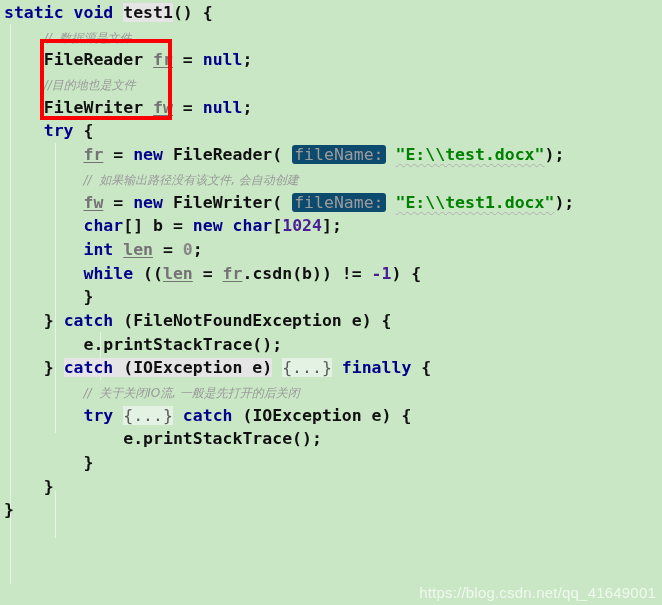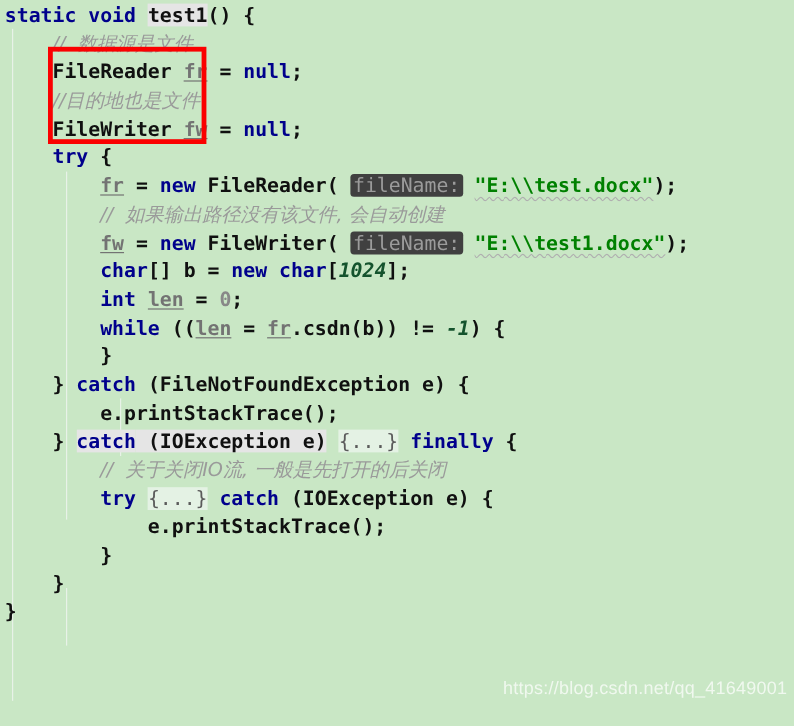--- a/index.html
+++ b/index.html
@@ -26,32 +26,32 @@
   }
   .line {
     white-space: pre;
     height: 23.7px;
     padding-left: 4px;
     box-sizing: border-box;
   }
   
   .kw       { color: #00008c; }
   .plain    { color: #101010; }
-  .num      { color: #14532d; font-style: italic; }
+  .num      { color: #4c1d95; }
   .str      { color: #008000; }
   .field    { color: #737373; text-decoration: underline; text-decoration-thickness: 1px; text-underline-offset: 2px; }
   .zero     { color: #888888; }
-  .comment  { color: #9a9a9a; font-style: italic; font-weight: normal; font-family: "DejaVu Serif","Liberation Serif",serif; font-size: 16px; }
+  .comment  { color: #9a9a9a; font-style: italic; font-weight: normal; font-family: "DejaVu Serif","Liberation Serif",serif; font-size: 12px; }
   .comment-cn { font-family: "DejaVu Sans","Liberation Sans",sans-serif; }
 
   
   .hl-ident { background: #e5e5e5; }
   .fold     { background: #e4f2e4; color: #5a5a5a; font-weight: normal; }
   .hint {
-    background: #404040;
+    background: #0c4a6e;
     color: #9b9b9b;
     font-weight: normal;
     border-radius: 3px;
     padding: 0 2px;
   }
   .wavy {
     text-decoration: underline;
     text-decoration-style: wavy;
     text-decoration-color: #b0b0b0;
     text-decoration-thickness: 1px;
@@ -76,21 +76,21 @@
     border: 4px solid #fb0000;
     box-sizing: border-box;
     z-index: 5;
     pointer-events: none;
   }
 
   
   #watermark {
     position: absolute;
     right: 6px;
-    bottom: 19px;
+    bottom: 0;
     z-index: 6;
     font-family: "Liberation Sans", sans-serif;
     font-size: 15px;
     font-weight: normal;
     color: rgba(255,255,255,0.72);
     letter-spacing: 0.2px;
     white-space: nowrap;
   }
 </style>
 </head>

